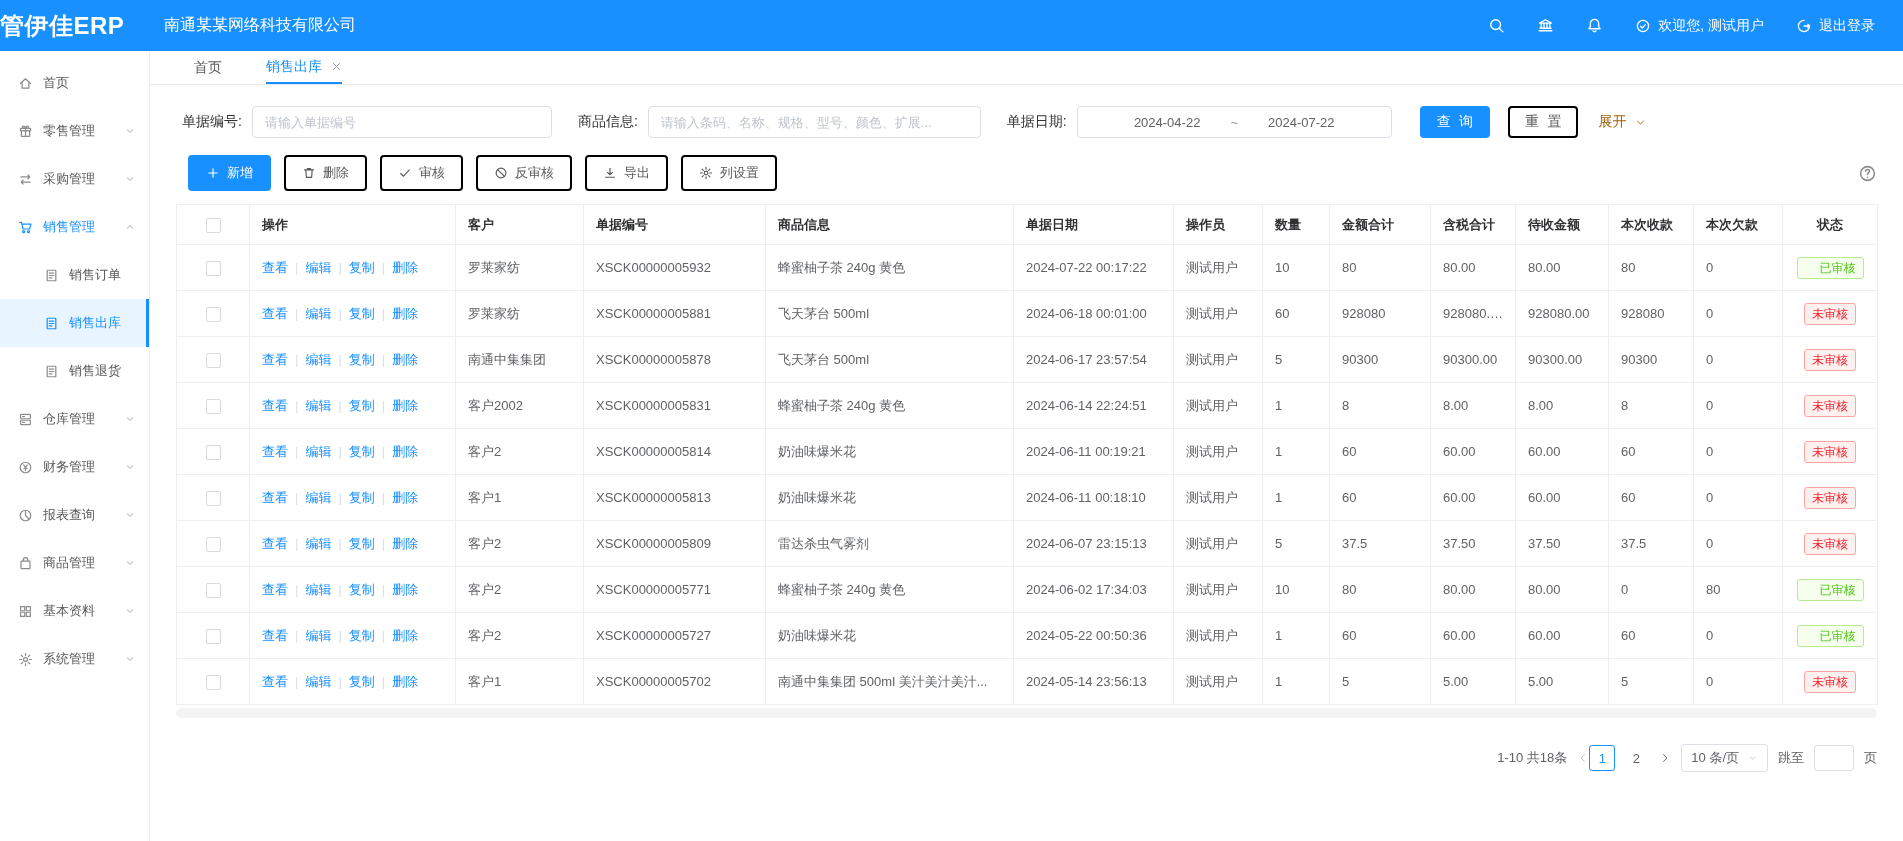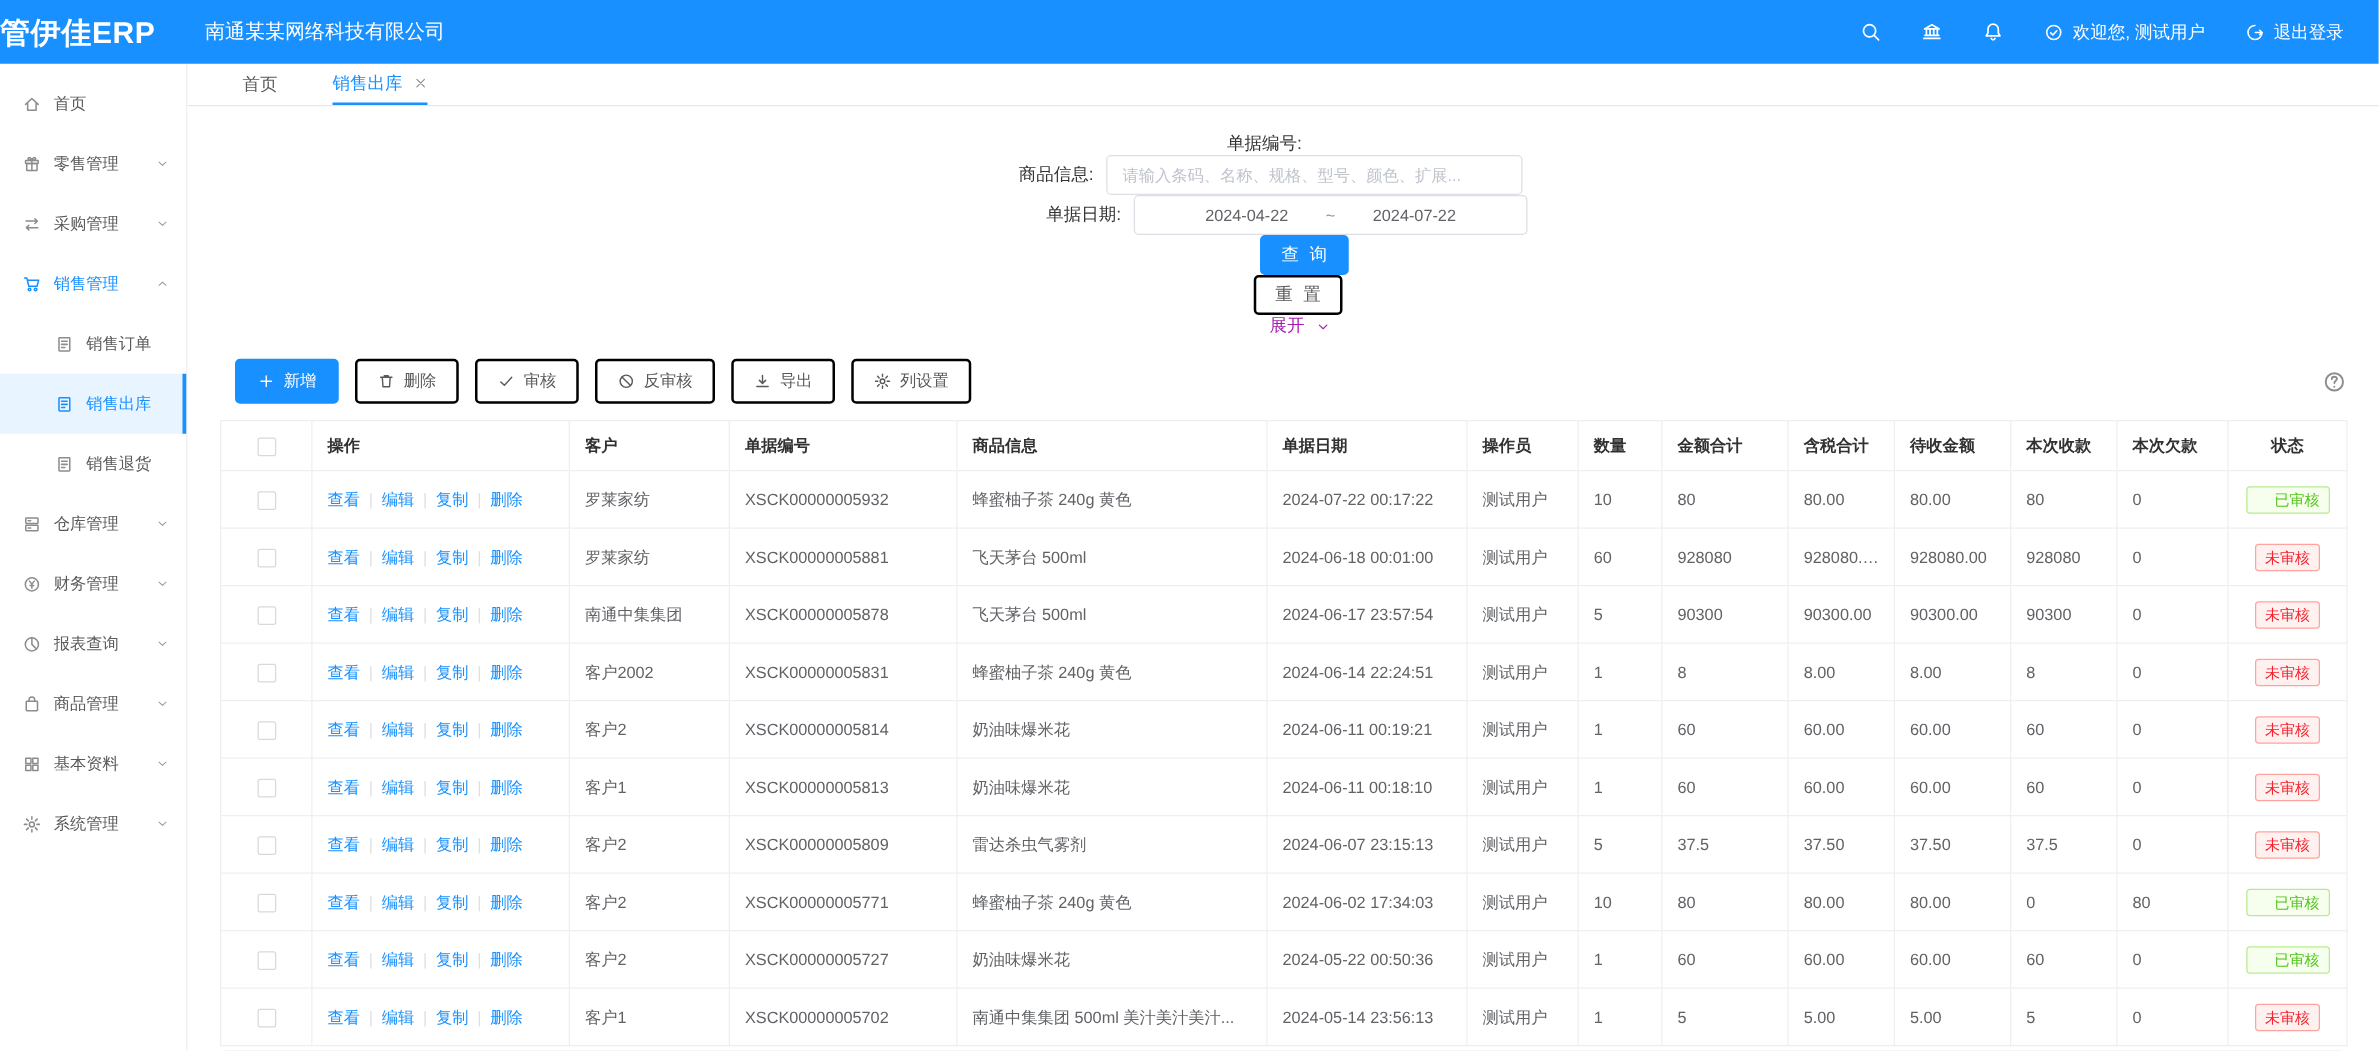--- a/index.html
+++ b/index.html
@@ -31,32 +31,32 @@
   .side-item.current::after { content:''; position:absolute; right:0; top:0; bottom:0; width:3px; background:#1890ff; }
 
   
   .main { position:absolute; top:51px; left:150px; right:0; bottom:0; background:#fff; }
   .tabbar { height:34px; border-bottom:1px solid #e8e8e8; display:flex; padding-left:44px; }
   .tab { display:flex; align-items:center; margin-right:44px; font-size:14px; color:#595959; cursor:pointer; }
   .tab.active { color:#1890ff; border-bottom:2px solid #1890ff; }
   .tab .close { width:11px; height:11px; margin-left:9px; color:#8c8c8c; }
 
   
-  .filterbar { display:flex; align-items:center; margin:21px 26px 0 32px;flex-direction:column; }
+  .filterbar { display:flex; align-items:center; margin:21px 26px 0 32px; }
   .f-field { display:flex; align-items:center; margin-right:26px; }
   .f-label { font-size:14px; color:#333; margin-right:10px; white-space:nowrap; }
   .f-input { height:32px; border:1px solid #dcdfe6; border-radius:4px; padding:0 12px; font-size:13px; color:#606266; outline:none; font-family:inherit; }
   .f-input::placeholder { color:#bfc4cc; }
   .date-box { width:315px; height:32px; border:1px solid #dcdfe6; border-radius:4px; display:flex; align-items:center; justify-content:center; gap:30px; font-size:13px; color:#606266; cursor:pointer; }
   .date-box .tilde { color:#909399; }
   .btn { height:32px; border-radius:4px; border:2px solid #000000; background:#fff; color:#595959; font-size:14px; padding:0 15px; display:inline-flex; align-items:center; justify-content:center; cursor:pointer; font-family:Liberation Mono, monospace; white-space:nowrap; }
   .btn.primary { background:#1890ff; border-color:#1890ff; color:#fff; }
   .search-btn { margin-left:28px; }
   .reset-btn { margin-left:18px; }
-  .expand { margin-left:20px; color:#a21caf; font-size:14px; display:flex; align-items:center; gap:9px; cursor:pointer; }
+  .expand { margin-left:20px; color:#a16207; font-size:14px; display:flex; align-items:center; gap:9px; cursor:pointer; }
   .expand .icon { width:11px; height:11px; }
 
   
   .toolbar { display:flex; align-items:center; margin:17px 26px 13px 38px; }
   .toolbar .btn { margin-right:13px; font-size:13px; padding:16px 16px; }
   .toolbar .btn .icon { width:14px; height:14px; margin-right:7px; }
   .help { margin-left:auto; width:19px; height:19px; color:#8c8c8c; cursor:pointer; }
 
   
   .table-wrap { margin-left:26px; width:1701px; }
@@ -314,20 +314,21 @@
           <svg viewBox="0 0 16 16" fill="none" stroke="currentColor" stroke-width="1.3" stroke-linecap="round" stroke-linejoin="round">
             <path d="M3.6 3.6l8.8 8.8M12.4 3.6l-8.8 8.8"></path>
           </svg>
         </span>
     </div>
   </div>
 
   <div class="filterbar">
     <div class="f-field">
       <span class="f-label">单据编号:</span>
+      <input class="f-input" style="width: 300px;" placeholder="请输入单据编号">
     </div>
     <div class="f-field">
       <span class="f-label">商品信息:</span>
       <input class="f-input" style="width: 333px;" placeholder="请输入条码、名称、规格、型号、颜色、扩展...">
     </div>
     <div class="f-field" style="margin-right:0">
       <span class="f-label">单据日期:</span>
       <div class="date-box">
         <span>2024-04-22</span>
         <span class="tilde">~</span>

